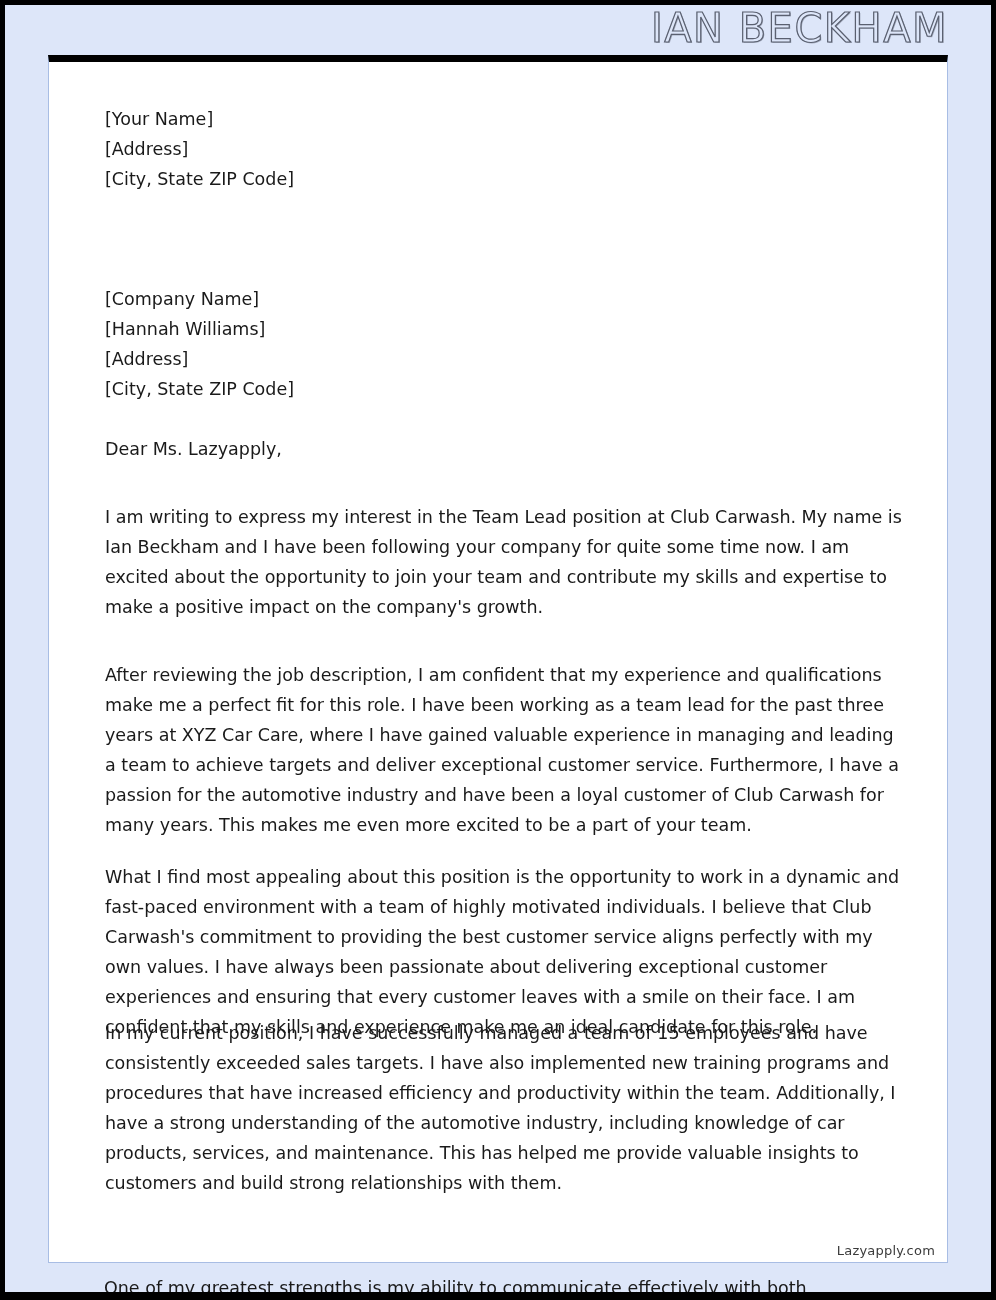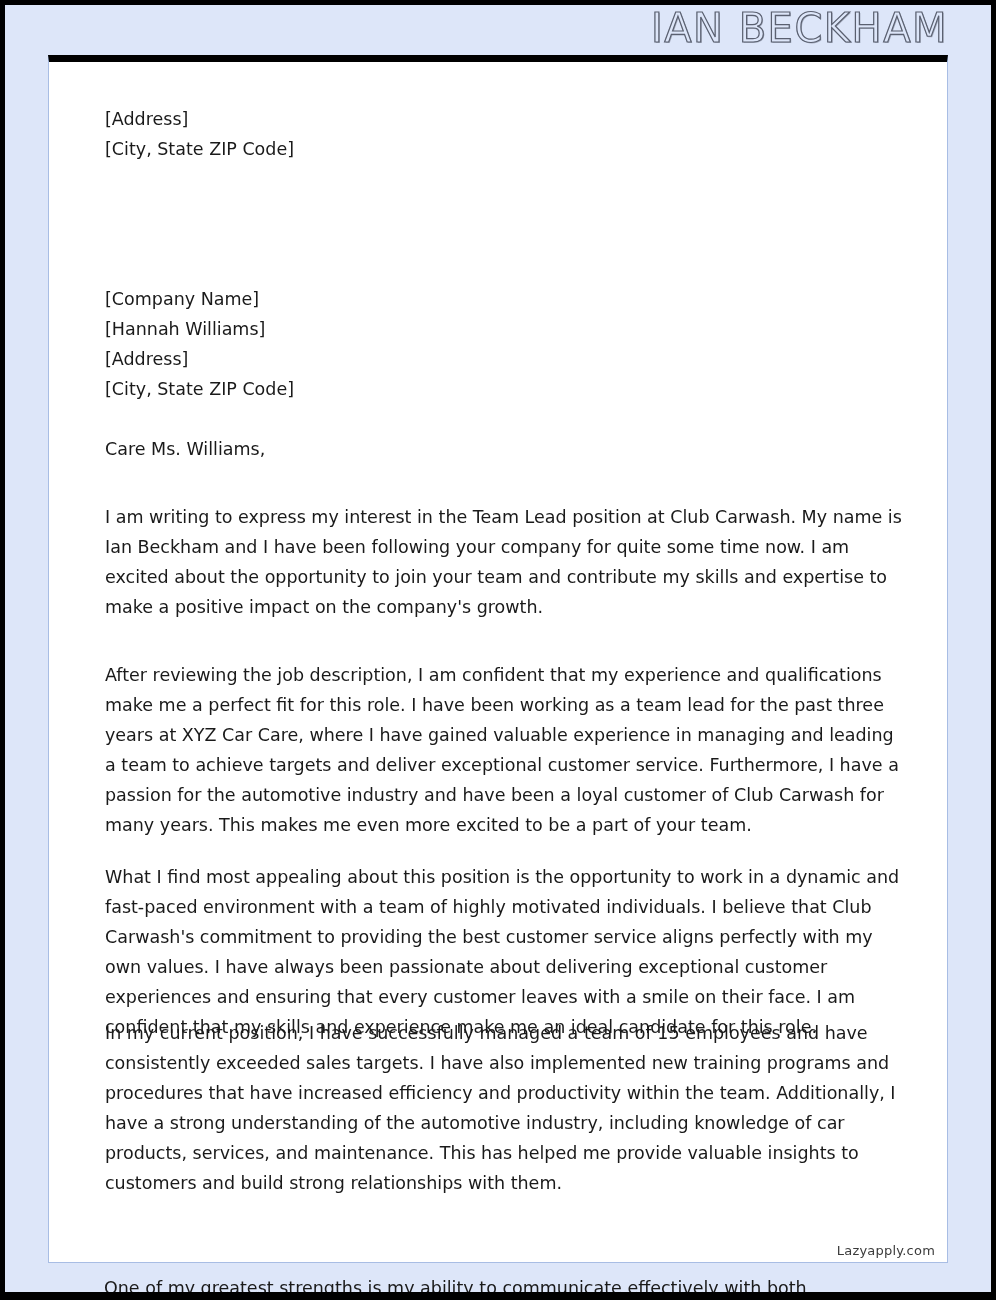--- a/index.html
+++ b/index.html
@@ -131,33 +131,34 @@
 
   <div id="header-band">
     <div id="candidate-name">IAN BECKHAM</div>
   </div>
 
   <div id="page">
 
     <div id="letter-body">
 
       <div class="block" style="top:42px;">
+        <div class="addr-line">[Your Name]</div>
         <div class="addr-line">[Address]</div>
         <div class="addr-line">[City, State ZIP Code]</div>
       </div>
 
       <div class="block" style="top:222px;">
         <div class="addr-line">[Company Name]</div>
         <div class="addr-line">[Hannah Williams]</div>
         <div class="addr-line">[Address]</div>
         <div class="addr-line">[City, State ZIP Code]</div>
       </div>
 
       <div class="block" style="top:372px;">
-        <div class="salutation">Care Ms. Williams,</div>
+        <div class="salutation">Dear Ms. Lazyapply,</div>
       </div>
 
       <div class="block" style="top:432px;">
         <p class="para">I am writing to express my interest in the Team Lead position at Club Carwash. My name is Ian Beckham and I have been following your company for quite some time now. I am excited about the opportunity to join your team and contribute my skills and expertise to make a positive impact on the company's growth.</p>
       </div>
 
       <div class="block" style="top:590px;">
         <p class="para">After reviewing the job description, I am confident that my experience and qualifications make me a perfect fit for this role. I have been working as a team lead for the past three years at XYZ Car Care, where I have gained valuable experience in managing and leading a team to achieve targets and deliver exceptional customer service. Furthermore, I have a passion for the automotive industry and have been a loyal customer of Club Carwash for many years. This makes me even more excited to be a part of your team.</p>
       </div>
 

